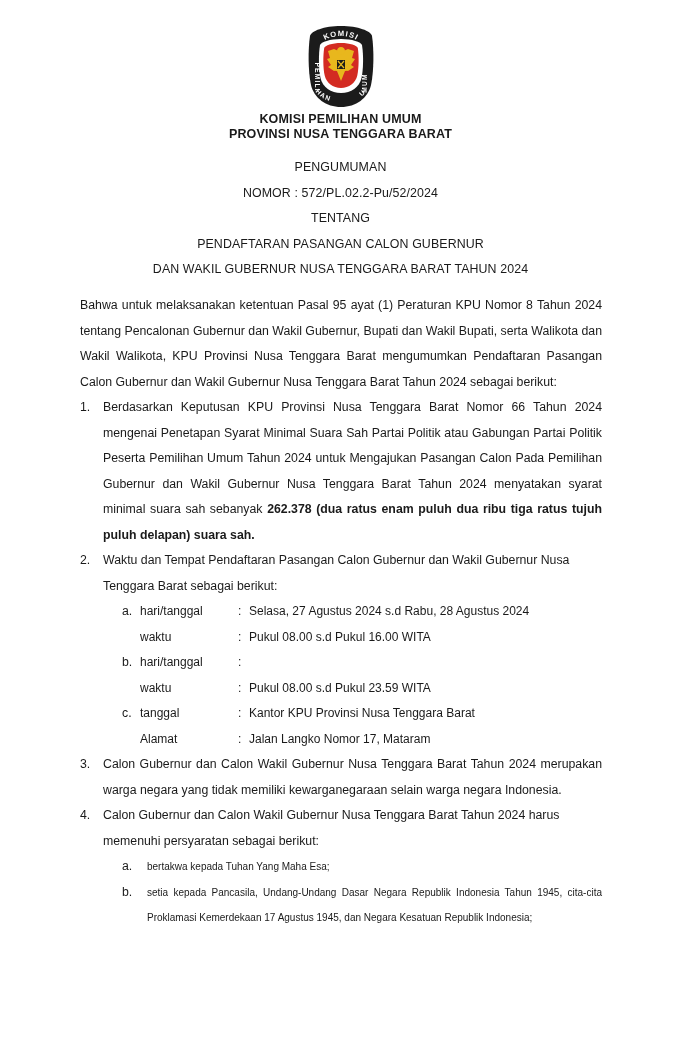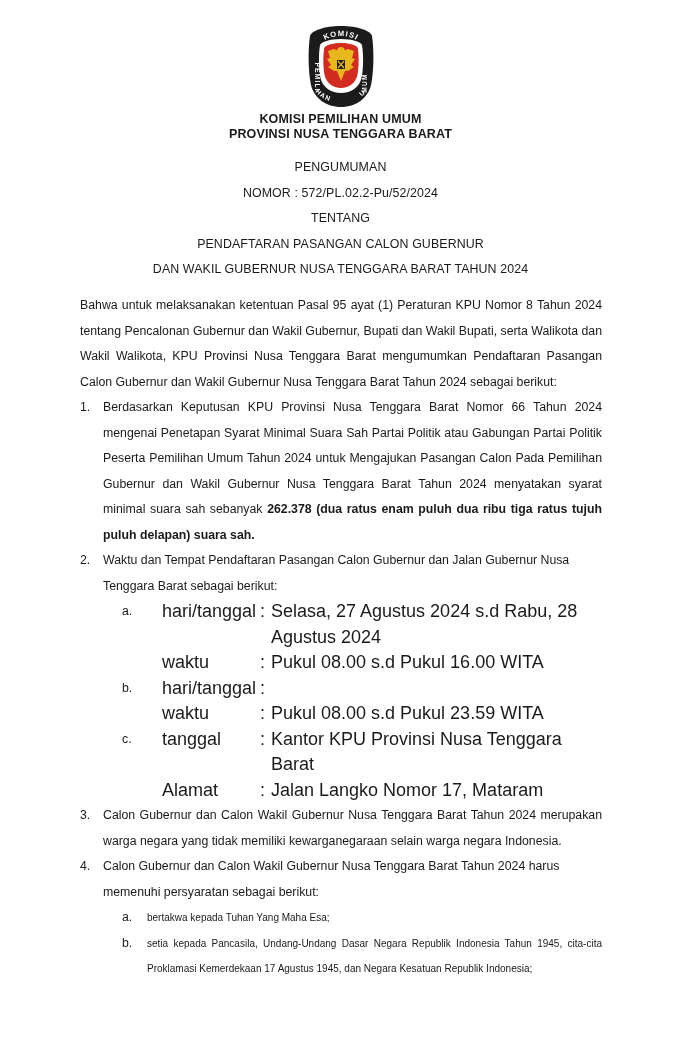--- a/index.html
+++ b/index.html
@@ -113,23 +113,22 @@
   }
   .sub-marker {
     position: absolute;
     left: 0;
     top: 0;
     font-size: 12.3px;
     line-height: 25.5px;
   }
   .kv {
     display: flex;
-    font-size: 18px;
-    line-height: 25.5px;
-    margin-left: 22px;
+    font-size: 12px;
+    line-height: 25.5px;
   }
   .kv .k {
     width: 98px;
     flex: 0 0 98px;
   }
   .kv .sep {
     width: 11px;
     flex: 0 0 11px;
   }
   .kv .v {
@@ -219,21 +218,21 @@
 
     <ol class="numlist">
 
       <li>
         <span class="marker">1.</span>
         <div class="item-text"><span>Berdasarkan Keputusan KPU Provinsi Nusa Tenggara Barat Nomor 66 Tahun 2024 mengenai Penetapan Syarat Minimal Suara Sah Partai Politik atau Gabungan Partai Politik Peserta Pemilihan Umum Tahun 2024 untuk Mengajukan Pasangan Calon Pada Pemilihan Gubernur dan Wakil Gubernur Nusa Tenggara Barat Tahun 2024 menyatakan syarat minimal suara sah sebanyak </span><b class="bold">262.378 (dua ratus enam puluh dua ribu tiga ratus tujuh puluh delapan) suara sah.</b></div>
       </li>
 
       <li>
         <span class="marker">2.</span>
-        <div class="item-text nojustify">Waktu dan Tempat Pendaftaran Pasangan Calon Gubernur dan Jalan Gubernur Nusa Tenggara Barat sebagai berikut:</div>
+        <div class="item-text nojustify">Waktu dan Tempat Pendaftaran Pasangan Calon Gubernur dan Wakil Gubernur Nusa Tenggara Barat sebagai berikut:</div>
 
         <ol class="sublist">
           <li>
             <span class="sub-marker">a.</span>
             <div class="kv">
               <span class="k">hari/tanggal</span>
               <span class="sep">:</span>
               <span class="v">Selasa, 27 Agustus 2024 s.d Rabu, 28 Agustus 2024</span>
             </div>
             <div class="kv">

